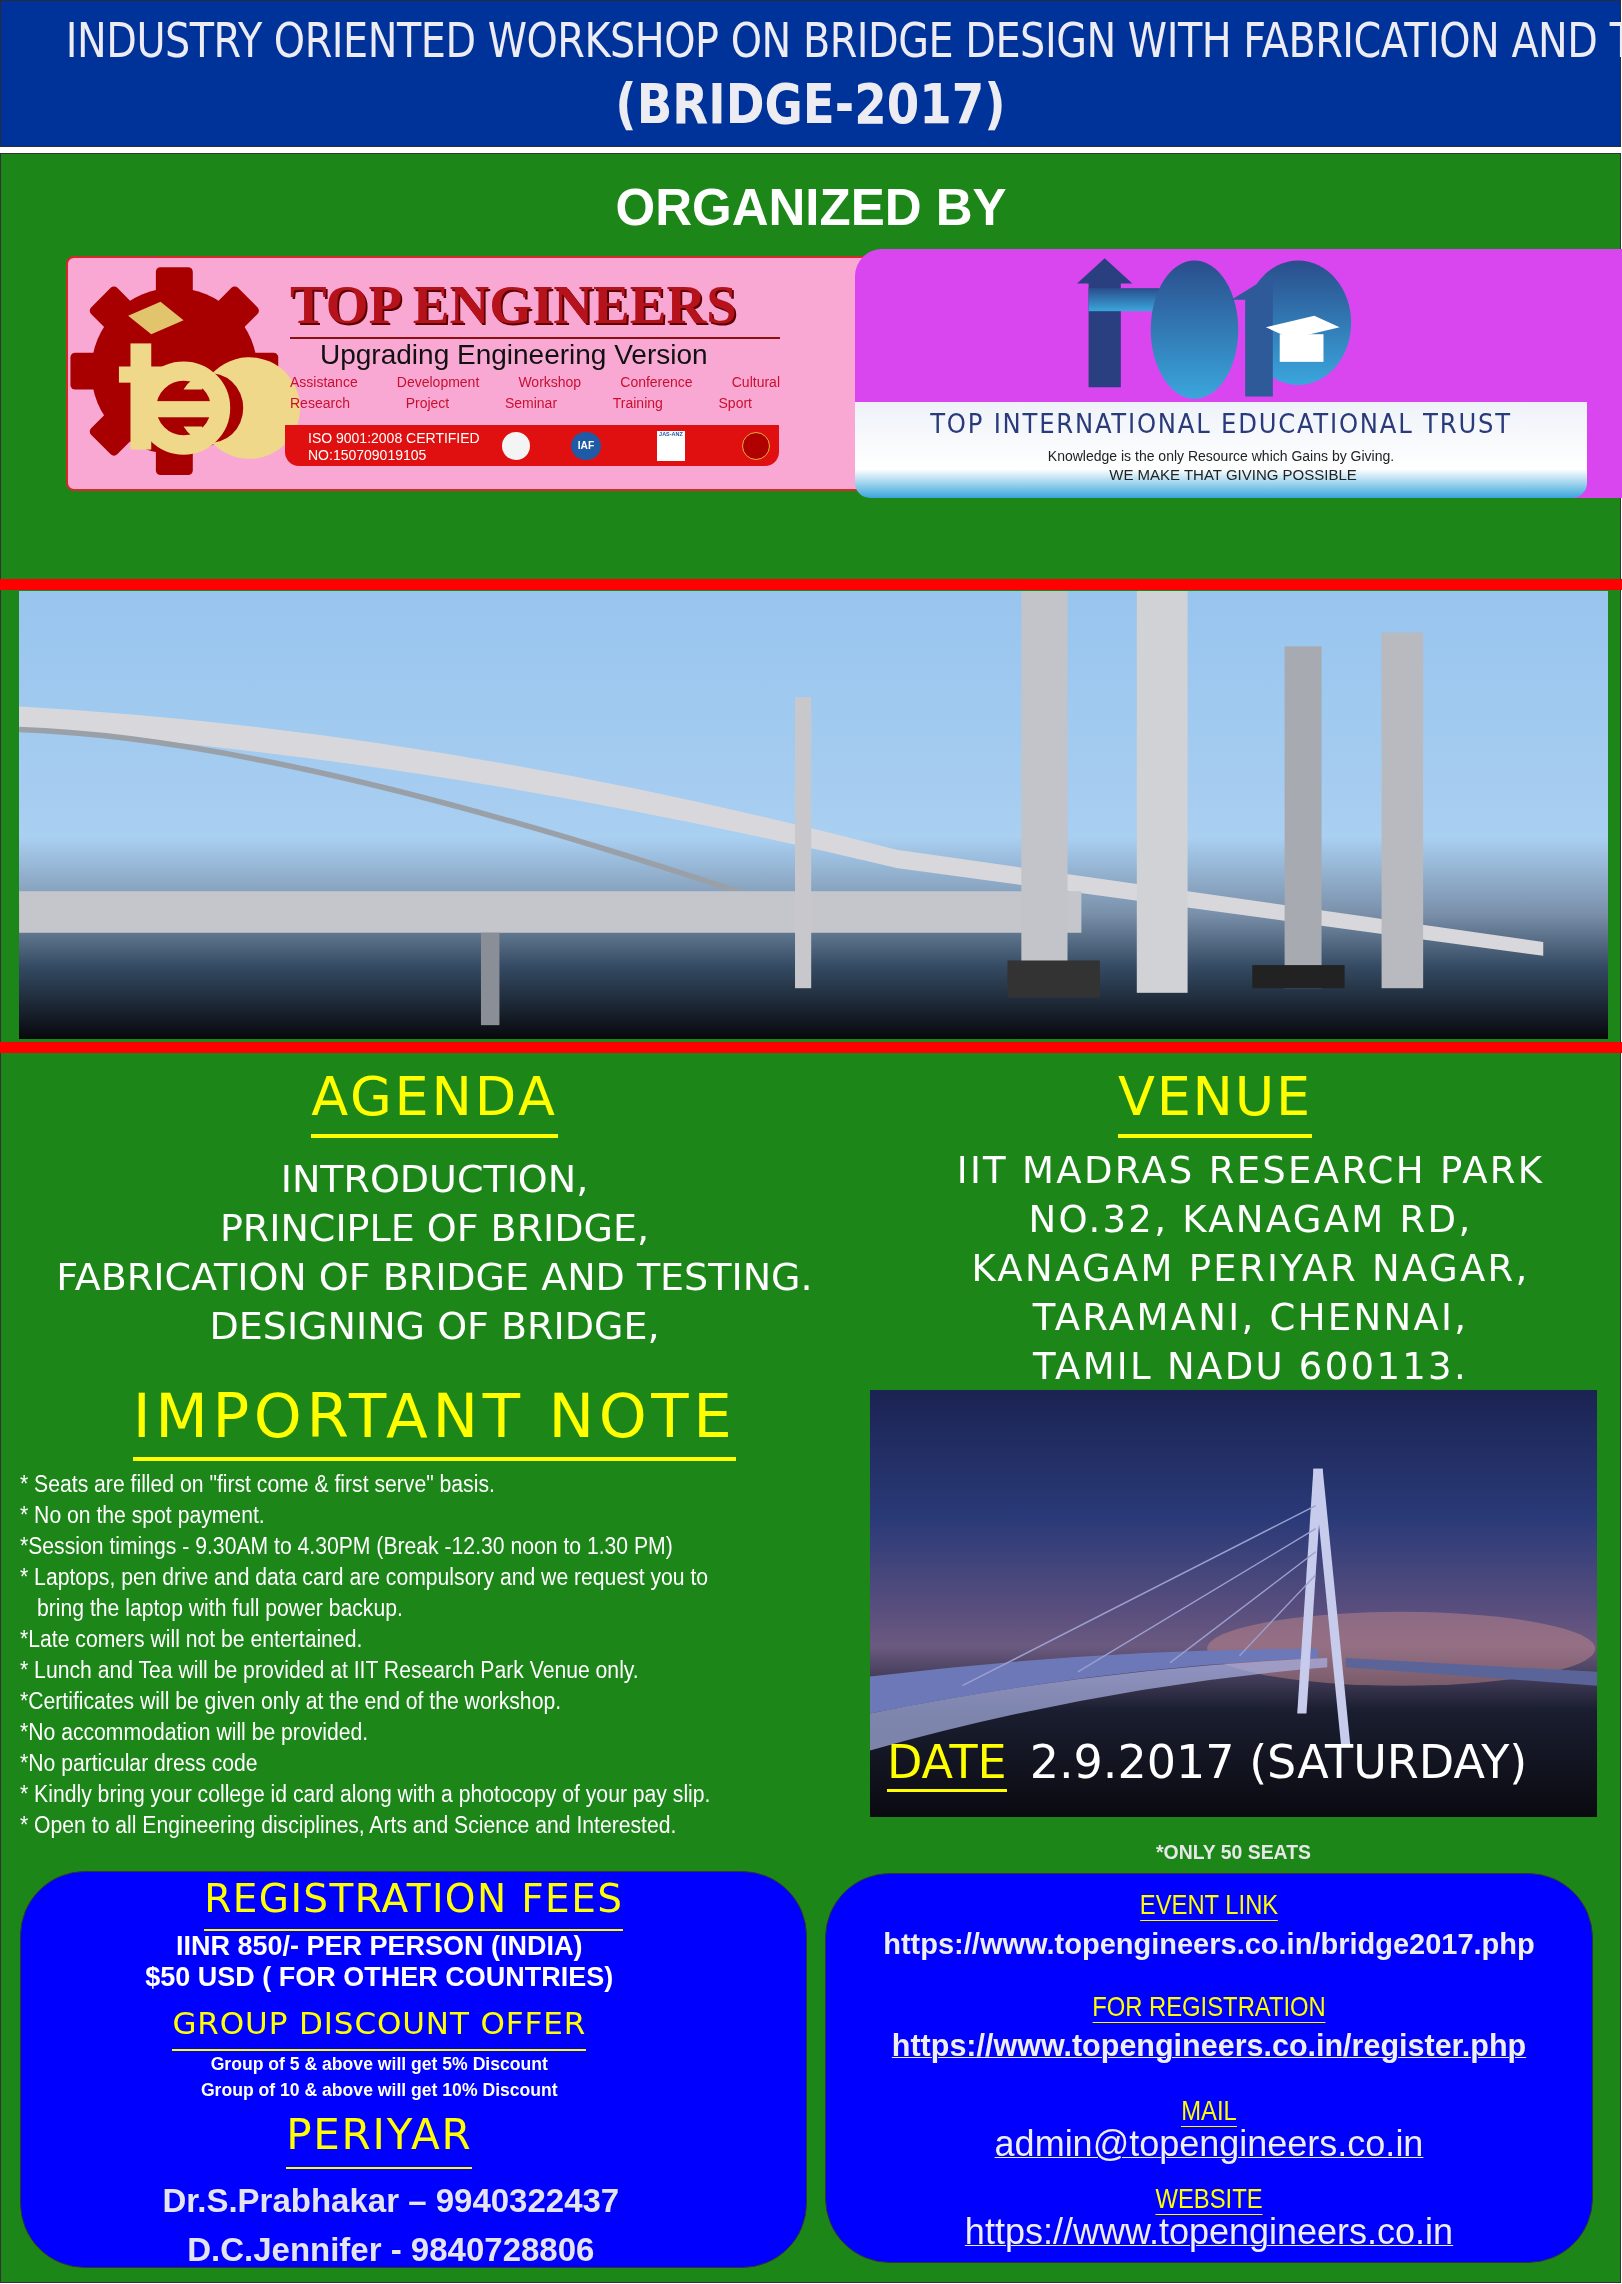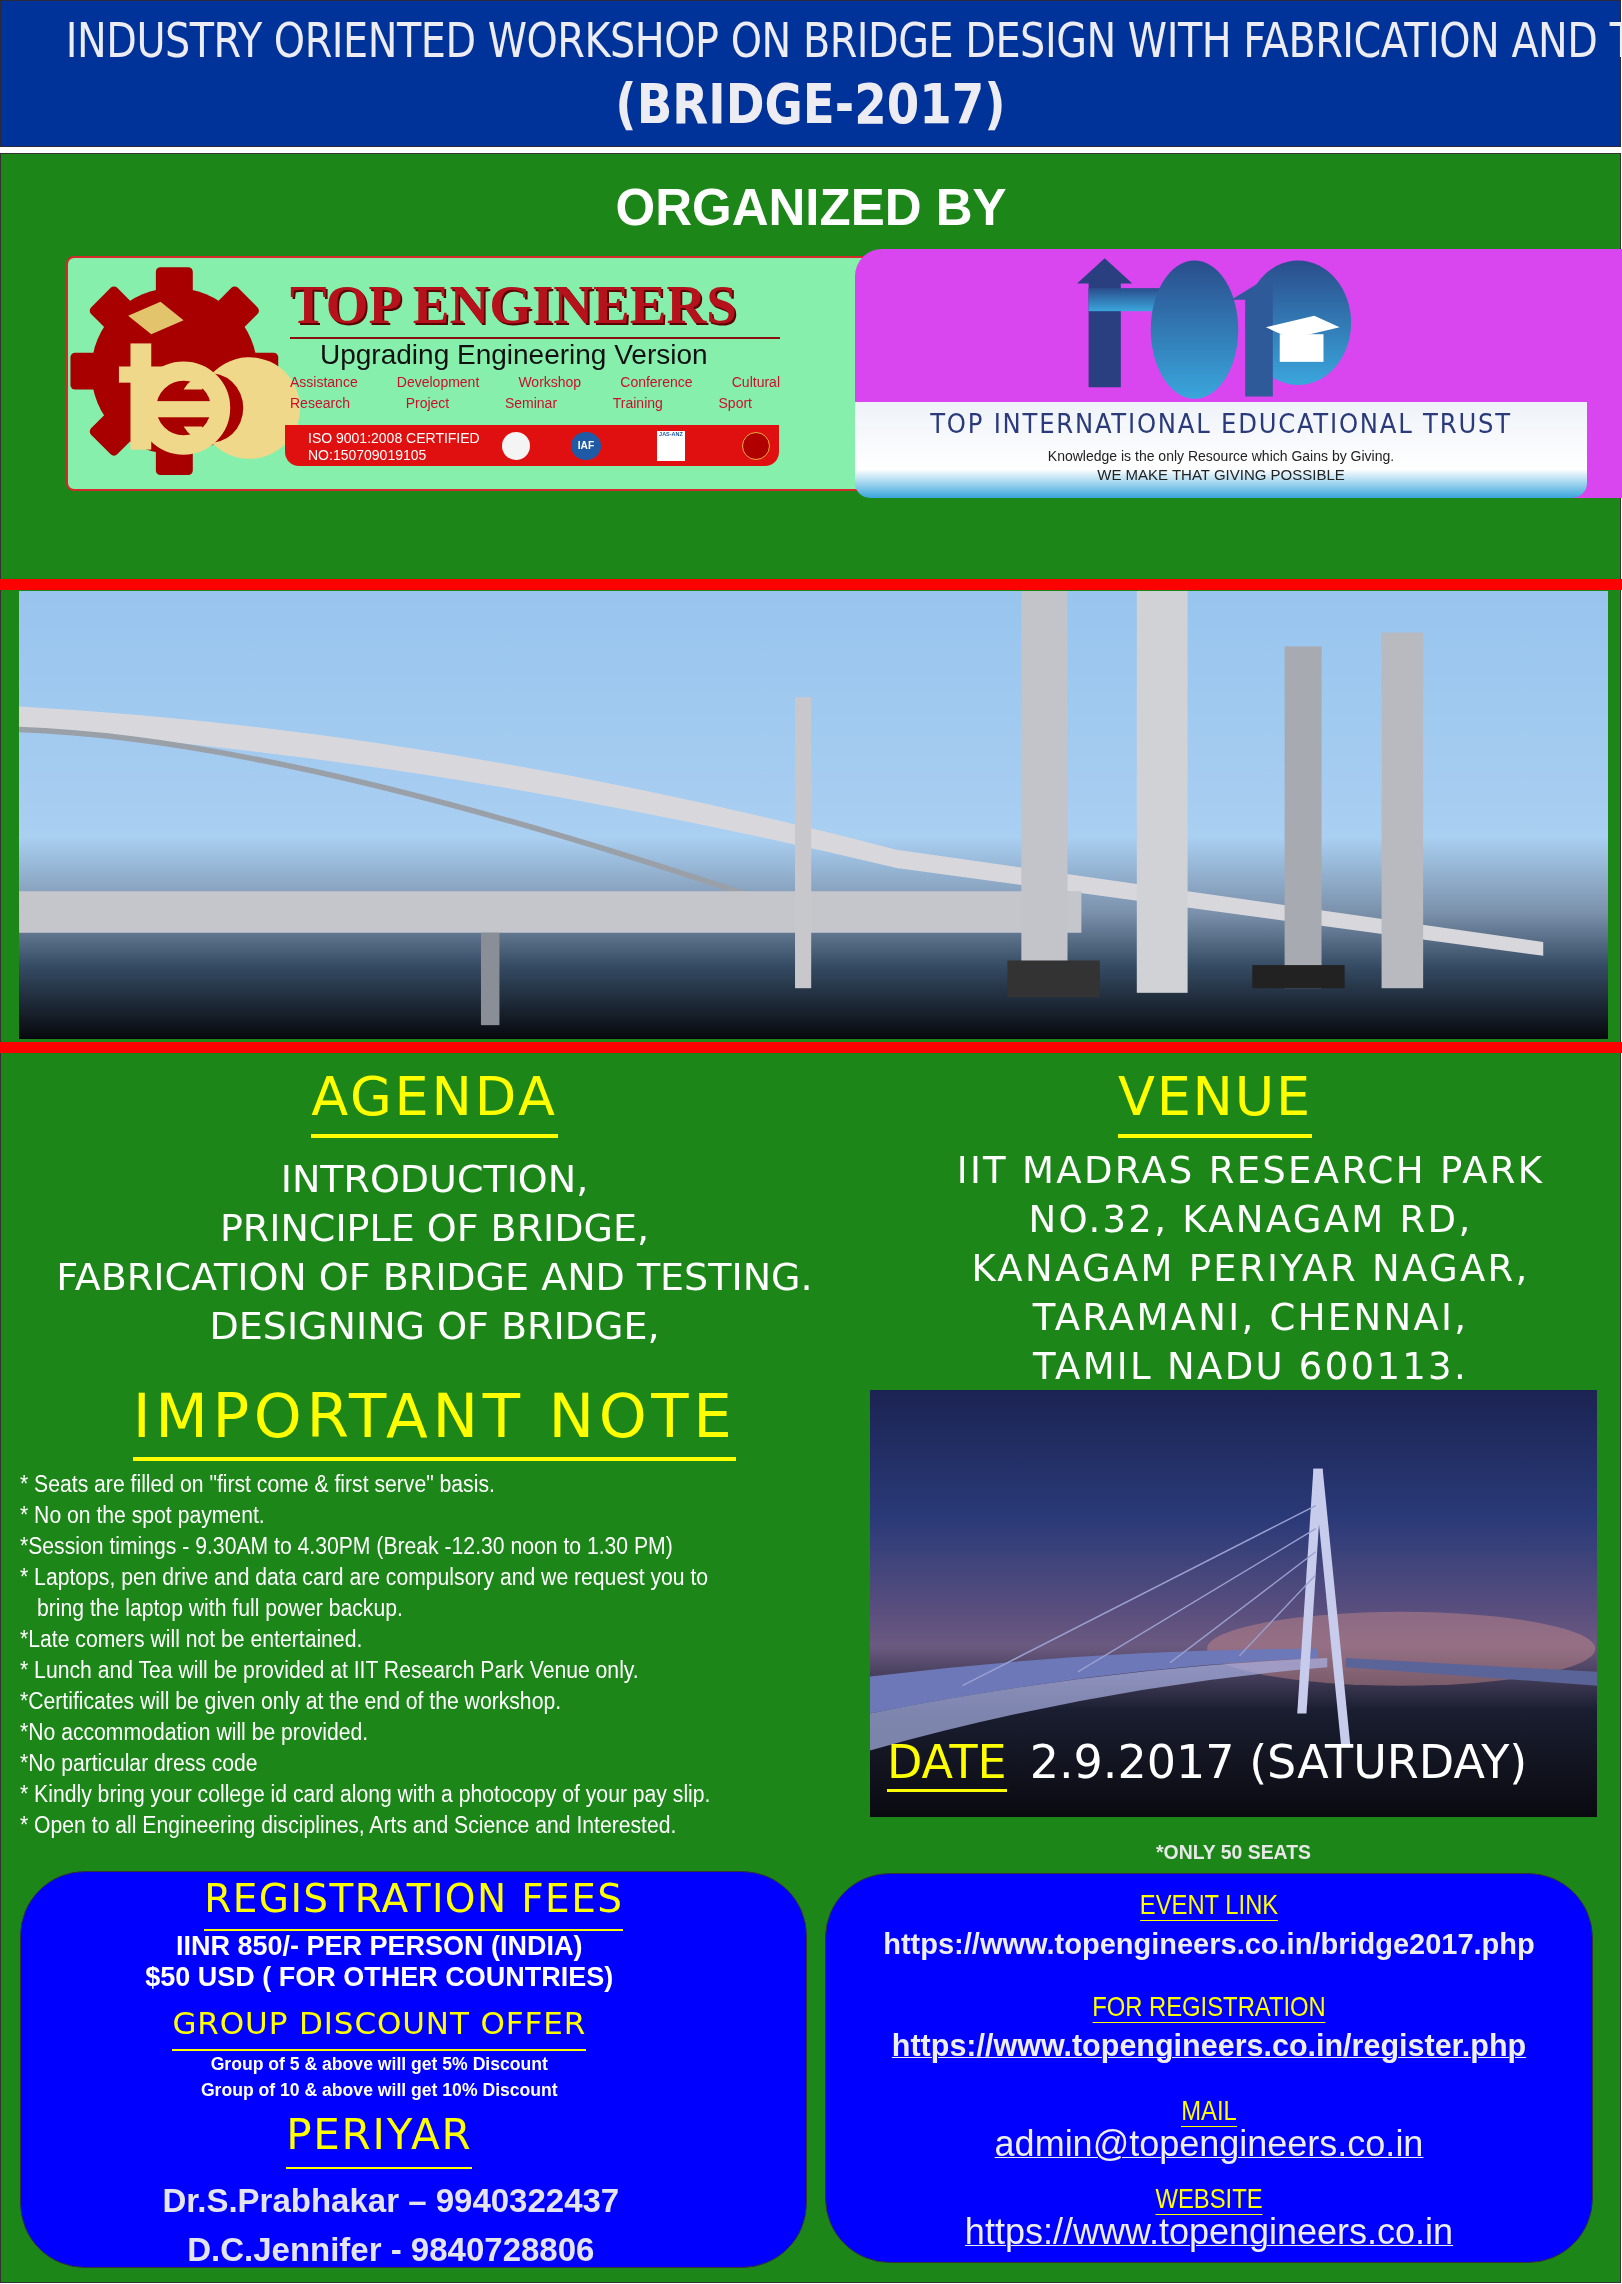--- a/index.html
+++ b/index.html
@@ -37,21 +37,21 @@
   }
 
   .organized {
     left: 0; top: 178px; width: 1622px; text-align: center;
     color: #ffffff; font-weight: bold; font-size: 51px; line-height: 60px;
   }
 
   
   #logo-te {
     left: 66px; top: 256px; width: 811px; height: 235px;
-    background: #86efac; border: 2.8px solid #d42a2a; box-sizing: border-box;
+    background: #f9a8d4; border: 2.8px solid #d42a2a; box-sizing: border-box;
     border-radius: 8px;
   }
   #logo-trust {
     left: 855px; top: 249px; width: 852px; height: 249px;
     background: #d946ef; border-radius: 27px;
   }
 
   
   .red-bar { left: 0; width: 1622px; height: 11px; background: #ff0000; }
   #photo-main {
@@ -210,21 +210,21 @@
     <rect x="505" y="85" width="170" height="50" fill="url(#tg)"></rect>
     <ellipse cx="735" cy="175" rx="95" ry="150" fill="url(#tg)"></ellipse>
     <ellipse cx="960" cy="160" rx="115" ry="135" fill="url(#tg)"></ellipse>
     <polygon points="815,110 905,55 905,320 845,320 845,110" fill="#2f5a9a"></polygon>
     <polygon points="890,170 995,145 1050,170 945,195" fill="#fff"></polygon>
     <rect x="920" y="185" width="95" height="60" fill="#fff"></rect>
   </svg>
   <div style="position:absolute;left:0;top:153px;width:732px;height:96px;background:linear-gradient(to bottom,#eef2f8,#ffffff 70%,#3aa6dc 100%);border-radius:0 0 15px 15px;"></div>
   <div style="position:absolute;left:0;top:159px;width:732px;text-align:center;color:#2a3a7a;font-family:'DejaVu Sans Condensed','DejaVu Sans',sans-serif;font-size:27px;letter-spacing:1.8px;">TOP INTERNATIONAL EDUCATIONAL TRUST</div>
   <div style="position:absolute;left:0;top:199px;width:732px;text-align:center;color:#222;font-size:14px;">Knowledge is the only Resource which Gains by Giving.</div>
-  <div style="position:absolute;left:0;top:217px;width:732px;text-align:center;color:#222;font-size:15px;">WE MAKE THAT GIVING POSSIBLE</div>
+  <div style="position:absolute;left:12px;top:217px;width:732px;text-align:center;color:#222;font-size:15px;">WE MAKE THAT GIVING POSSIBLE</div>
 </div>
 
 <div class="abs red-bar" style="top:579px;"></div>
 <div id="photo-main" class="abs">
   <svg width="1589" height="448" viewBox="0 0 3440 970">
     <path d="M0,250 Q900,300 1900,560 L3300,760 L3300,790 L1900,600 Q900,360 0,300 Z" fill="#d8d8dc"></path>
     <path d="M0,300 Q600,320 1700,700" stroke="#9aa0a8" stroke-width="12" fill="none"></path>
     <rect x="0" y="650" width="2300" height="90" fill="#c4c6cc"></rect>
     <rect x="2170" y="0" width="100" height="870" fill="#c2c4ca"></rect>
     <rect x="2420" y="0" width="110" height="870" fill="#d0d2d6"></rect>

